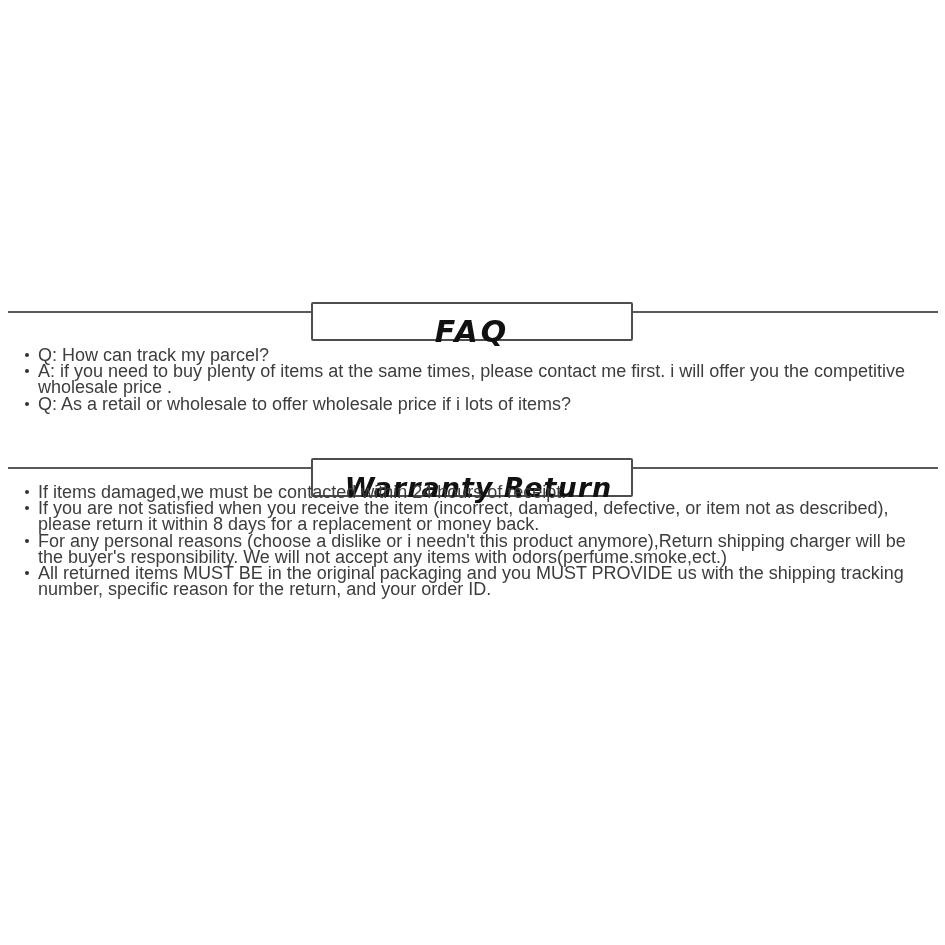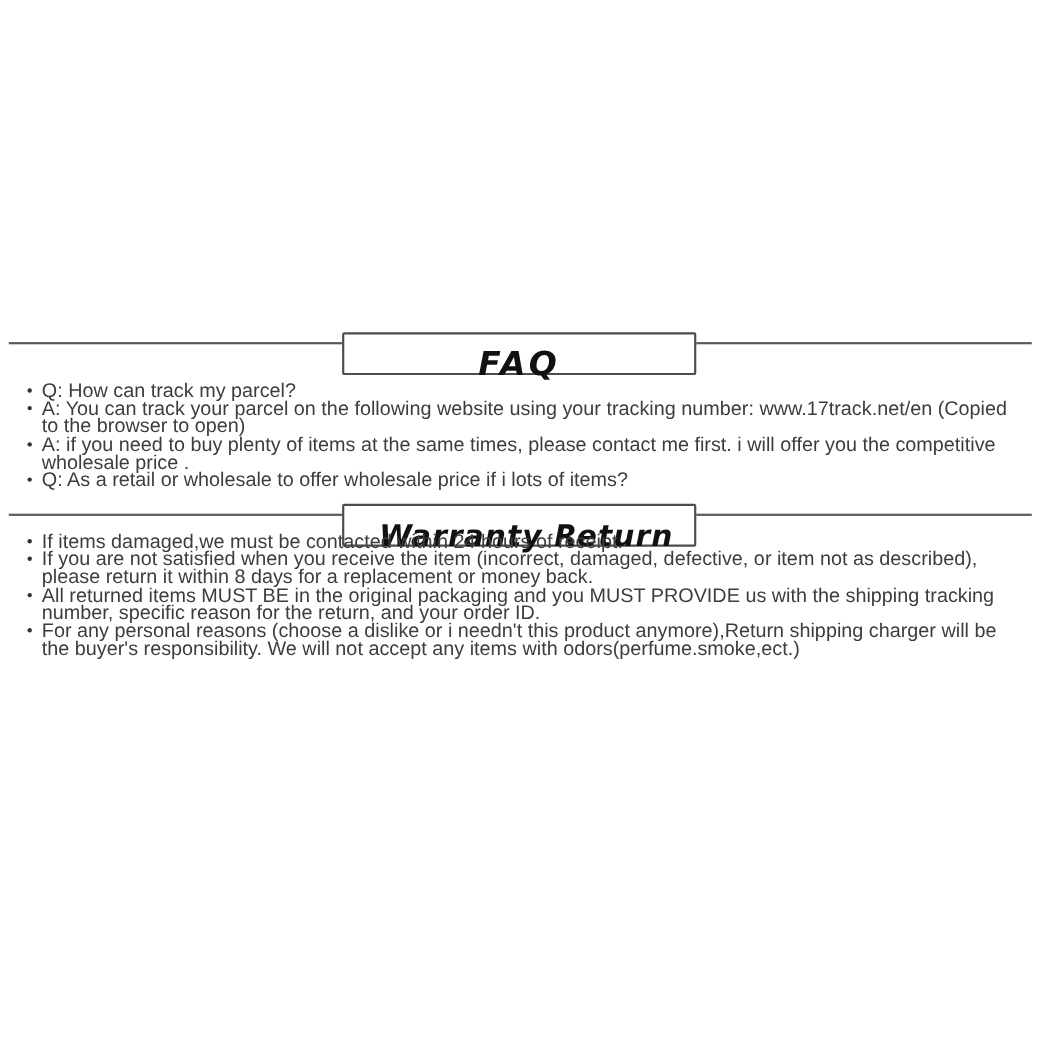--- a/index.html
+++ b/index.html
@@ -95,31 +95,30 @@
 <div class="banner" id="faq-banner">
   <div class="banner-line left"></div>
   <div class="banner-line right"></div>
   <div class="banner-box">
     <span class="banner-title">FAQ</span>
   </div>
 </div>
 
 <ul class="bullet-list" id="faq-list">
   <li>Q: How can track my parcel?</li>
-  <li>A: You can track your parcel on the following website using your tracking number: www.17track.net/en (Copied to the browser to open)</li>
   <li>A: if you need to buy plenty of items at the same times, please contact me first. i will offer you the competitive wholesale price .</li>
   <li>Q: As a retail or wholesale to offer wholesale price if i lots of items?</li>
 </ul>
 
 <div class="banner" id="warranty-banner">
   <div class="banner-line left"></div>
   <div class="banner-line right"></div>
   <div class="banner-box">
     <span class="banner-title">Warranty Return</span>
   </div>
 </div>
 
 <ul class="bullet-list" id="warranty-list">
   <li>If items damaged,we must be contacted within 24 hours of receipt.</li>
   <li>If you are not satisfied when you receive the item (incorrect, damaged, defective, or item not as described), please return it within 8 days for a replacement or money back.</li>
+  <li>For any personal reasons (choose a dislike or i needn't this product anymore),Return shipping charger will be the buyer's responsibility. We will not accept any items with odors(perfume.smoke,ect.)</li>
   <li>All returned items MUST BE in the original packaging and you MUST PROVIDE us with the shipping tracking number, specific reason for the return, and your order ID.</li>
-  <li>For any personal reasons (choose a dislike or i needn't this product anymore),Return shipping charger will be the buyer's responsibility. We will not accept any items with odors(perfume.smoke,ect.)</li>
 </ul>
 
 </body></html>

